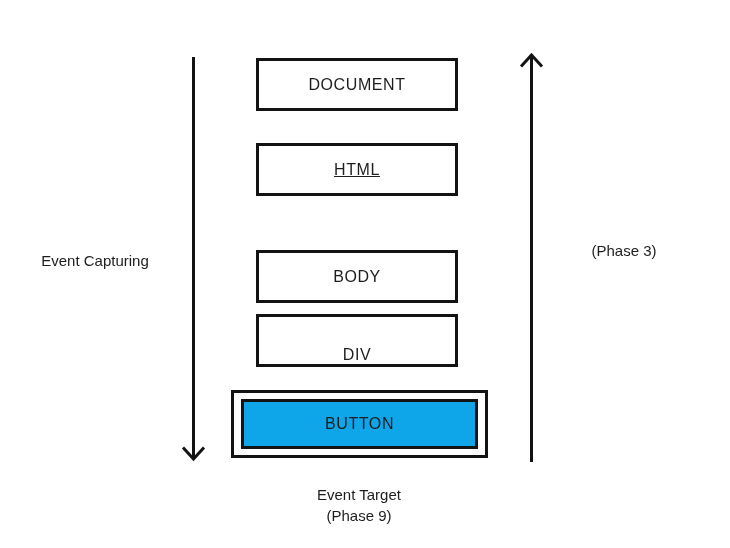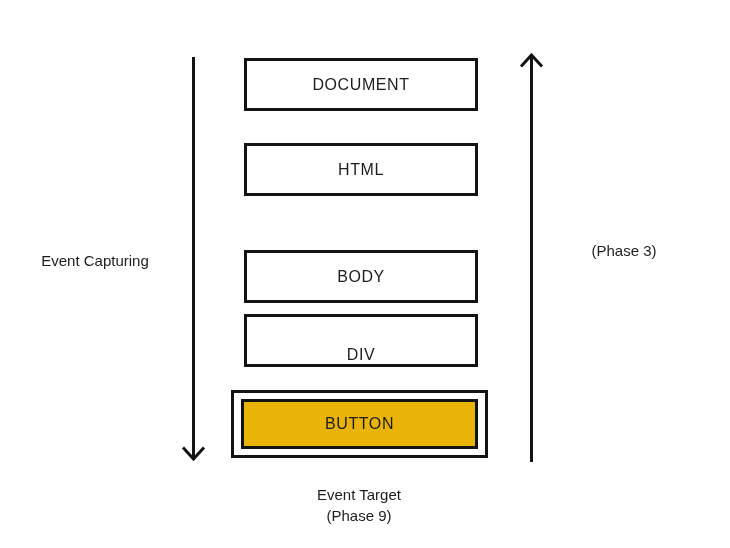--- a/index.html
+++ b/index.html
@@ -11,56 +11,56 @@
     position: relative;
     width: 730px;
     height: 548px;
     background: #ffffff;
     font-family: "Liberation Sans", "DejaVu Sans", sans-serif;
     color: #1d1d1d;
     overflow: hidden;
   }
   .node-box {
     position: absolute;
-    left: 244px;
-    width: 234px;
+    left: 256px;
+    width: 202px;
     height: 53px;
     border: 3px solid #131313;
     background: #ffffff;
     box-sizing: border-box;
     display: flex;
     align-items: center;
     justify-content: center;
   }
   .node-label {
     font-size: 16px;
     letter-spacing: 0.6px;
     color: #1d1d1d;
     white-space: nowrap;
   }
   .box-document { top: 58px; }
-  .box-html     { top: 143px; }
+  .box-html     { top: 143px; text-decoration: underline; }
   .box-body     { top: 229px; margin-top: 21px; }
   .box-div      { top: 314px; align-items: flex-end; }
   .box-button-outer {
     position: absolute;
     left: 231px;
     top: 390px;
     width: 257px;
     height: 68px;
     border: 3px solid #131313;
     background: #ffffff;
     box-sizing: border-box;
     padding: 6px 7px;
     display: flex;
   }
   .box-button-inner {
     flex: 1;
     border: 3px solid #131313;
-    background: #eab308;
+    background: #0ea5e9;
     box-sizing: border-box;
     display: flex;
     align-items: center;
     justify-content: center;
   }
   .phase-label {
     position: absolute;
     width: 170px;
     text-align: center;
     font-size: 15px;

